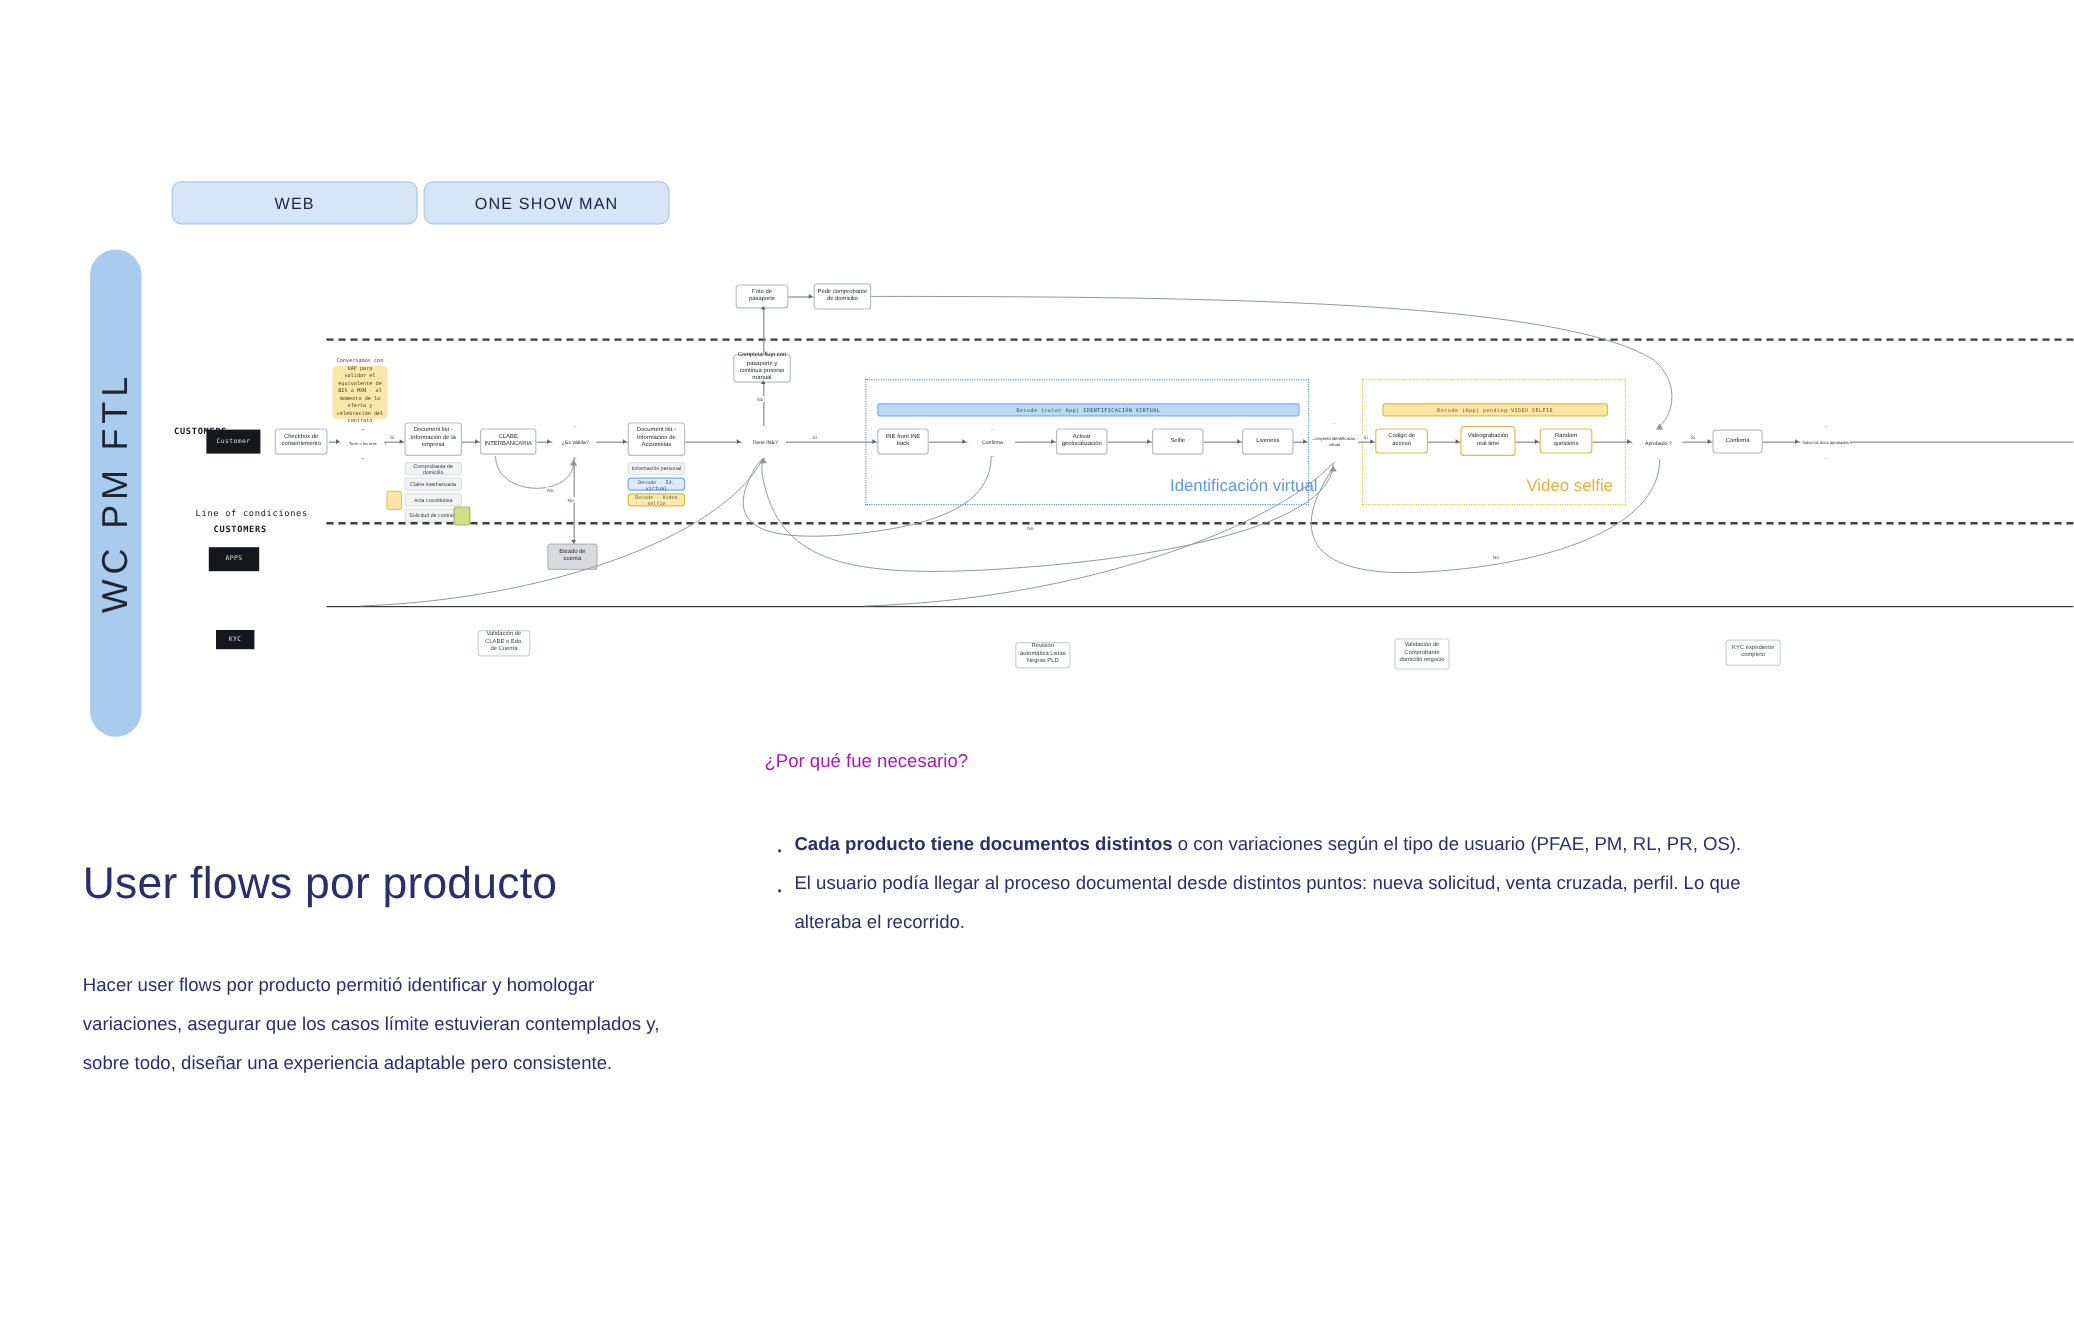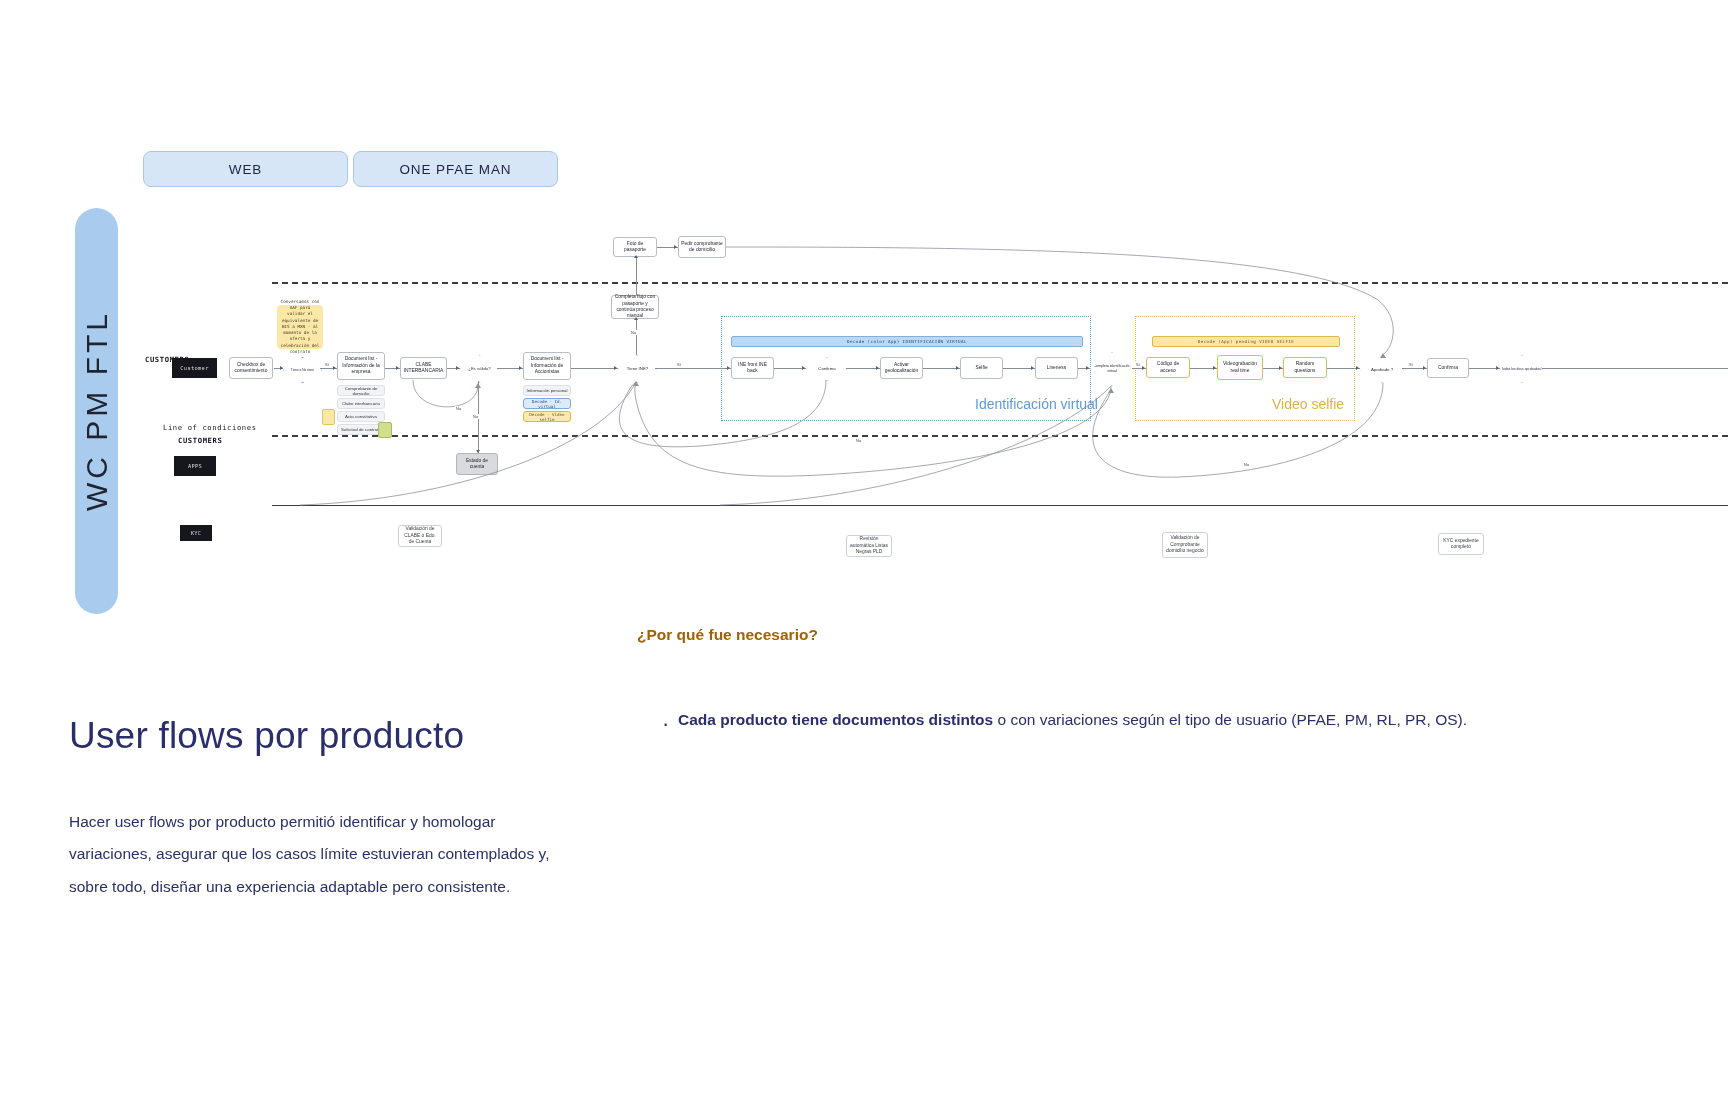--- a/index.html
+++ b/index.html
@@ -102,33 +102,33 @@
   .arrow-r{position:absolute;width:0;height:0;border-left:3px solid #5b5f68;
     border-top:2px solid transparent;border-bottom:2px solid transparent;}
   .arrow-u{position:absolute;width:0;height:0;border-bottom:3px solid #5b5f68;
     border-left:2px solid transparent;border-right:2px solid transparent;}
   .arrow-d{position:absolute;width:0;height:0;border-top:3px solid #5b5f68;
     border-left:2px solid transparent;border-right:2px solid transparent;}
 
   svg.curves{position:absolute;left:0;top:0;width:1728px;height:420px;pointer-events:none;}
 
   
-  .q-label{position:absolute;left:637px;top:626px;font-size:15.5px;color:#a16207;font-weight:bold;}
+  .q-label{position:absolute;left:637px;top:626px;font-size:15.5px;color:#a21caf;}
   .main-title{position:absolute;left:69px;top:690px;font-size:37px;font-weight:300;color:#2a2f6b;letter-spacing:.2px;}
   .lead{position:absolute;left:69px;top:790px;width:512px;font-size:15.5px;line-height:2.12;color:#2a2f6b;}
-  .bullets{position:absolute;left:640px;top:688px;width:815px;margin:16px;padding:0;list-style:none;}
+  .bullets{position:absolute;left:640px;top:688px;width:815px;margin:0;padding:0;list-style:none;}
   .bullets li{position:relative;padding-left:22px;font-size:15.5px;line-height:2.1;color:#2a2f6b;margin-bottom:0;}
   .bullets li::before{content:"·";position:absolute;left:6px;top:-2px;font-size:22px;line-height:2.0;color:#2a2f6b;}
   .bullets b{font-weight:700;}
 </style>
 </head>
 <body>
 
 <div class="chip" id="chip-web">WEB</div>
-<div class="chip" id="chip-osm">ONE PFAE MAN</div>
+<div class="chip" id="chip-osm">ONE SHOW MAN</div>
 
 <div class="rail"></div>
 <div class="rail-text">WC  PM  FTL</div>
 
 <div class="diagram">
 
   <div class="dash-line" style="left:272px;top:82px;width:1456px;"></div>
   <div class="dash-line" style="left:272px;top:235px;width:1456px;"></div>
   <div class="solid-line" style="left:272px;top:305px;width:1456px;"></div>
 
@@ -290,13 +290,16 @@
 </div>
 
 <div class="q-label">¿Por qué fue necesario?</div>
 <h1 class="main-title">User flows por producto</h1>
 <p class="lead">Hacer user flows por producto permitió identificar y homologar variaciones, asegurar que los casos límite estuvieran contemplados y, sobre todo, diseñar una experiencia adaptable pero consistente.</p>
 
 <ul class="bullets">
   <li>
     <b>Cada producto tiene documentos distintos</b><span> o con variaciones según el tipo de usuario (PFAE, PM, RL, PR, OS).</span>
   </li>
+  <li>
+    <b></b><span>El usuario podía llegar al proceso documental desde distintos puntos: nueva solicitud, venta cruzada, perfil. Lo que alteraba el recorrido.</span>
+  </li>
 </ul>
 
 </body></html>

